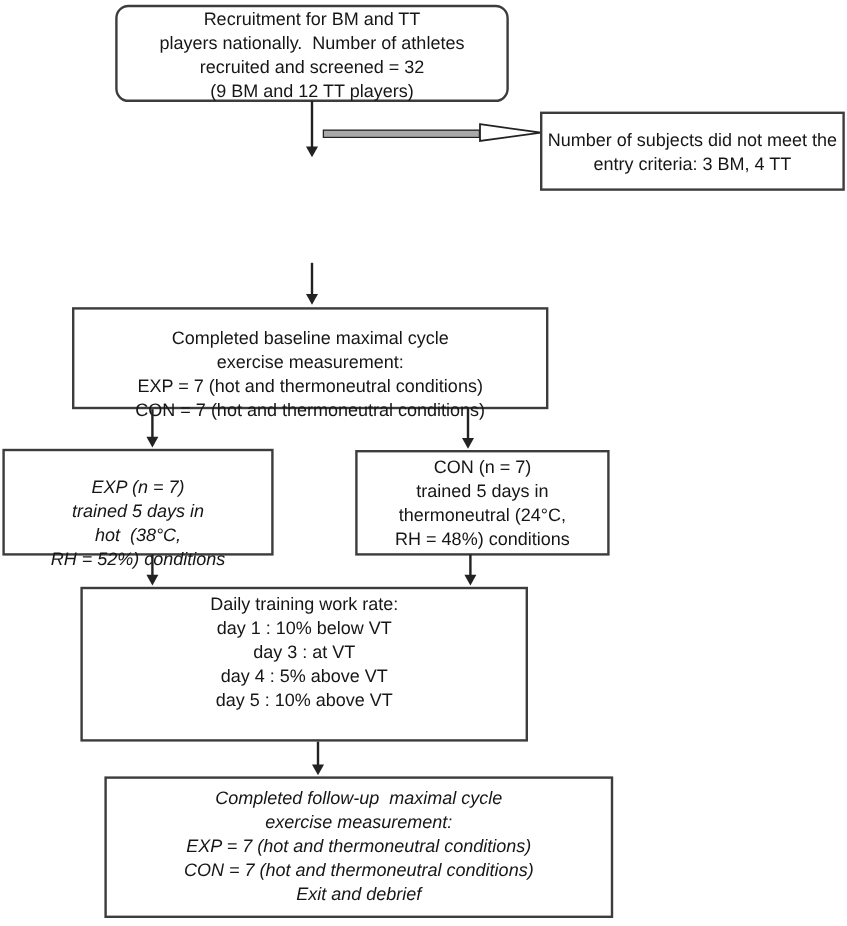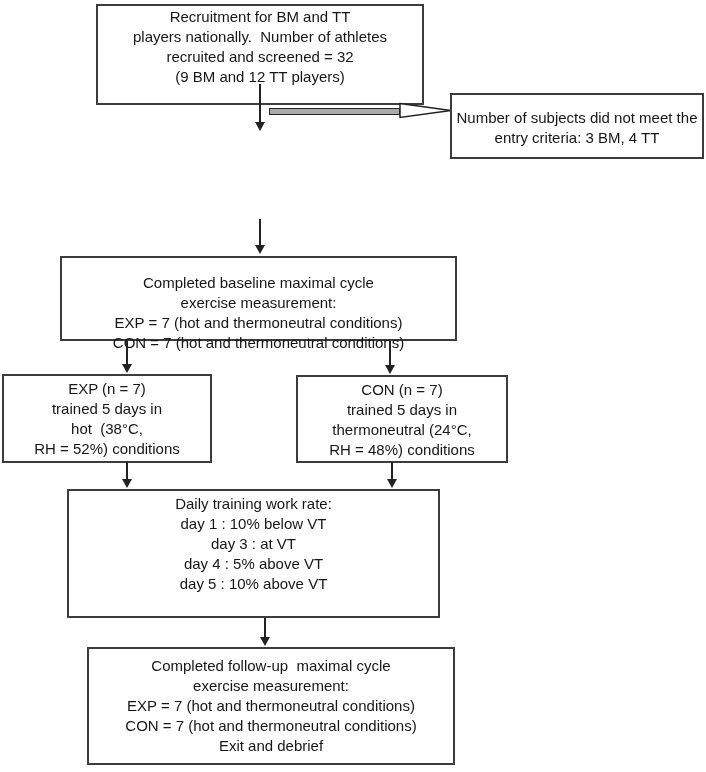--- a/index.html
+++ b/index.html
@@ -34,28 +34,28 @@
   }
   .shaft {
     position:absolute;
     box-sizing:border-box;
     background:#a9a9a9;
     border:1px solid #222222;
   }
   .openhead { position:absolute; }
 
   
-  #b-recruit   { left:96px;  top:4px;   width:328px; height:101px;  padding-top:1px; }
+  #b-recruit   { left:96px;  top:4px;   width:328px; height:81px;  padding-top:1px;border-radius:11px; }
   #b-exclusion { left:450px; top:93px;  width:254px; height:66px;  padding-top:13px; }
   #b-enroll    { left:96px;  top:131px; width:327px; height:89px;  padding-top:3px; }
   #b-baseline  { left:60px;  top:256px; width:397px; height:85px;  padding-top:15px; }
-  #b-exp       { left:2px;   top:374px; width:210px; height:89px;  padding-top:3px; }
+  #b-exp       { left:2px;   top:374px; width:226px; height:89px;  padding-top:21px;font-style:italic; }
   #b-con       { left:296px; top:375px; width:212px; height:88px;  padding-top:3px; }
   #b-daily     { left:67px;  top:489px; width:373px; height:129px; padding-top:3px; }
-  #b-follow    { left:87px;  top:647px; width:368px; height:118px; padding-top:7px; }
+  #b-follow    { left:87px;  top:647px; width:424px; height:118px; padding-top:7px;font-style:italic; }
 
   
   #l1 { left:259px; top:84px;  height:40px; }
   #h1 { left:255px; top:122px; }
   #l2 { left:259px; top:219px; height:28px; }
   #h2 { left:255px; top:245px; }
   #l3 { left:126px; top:341px; height:25px; }
   #h3 { left:122px; top:364px; }
   #l4 { left:389px; top:341px; height:26px; }
   #h4 { left:385px; top:365px; }

